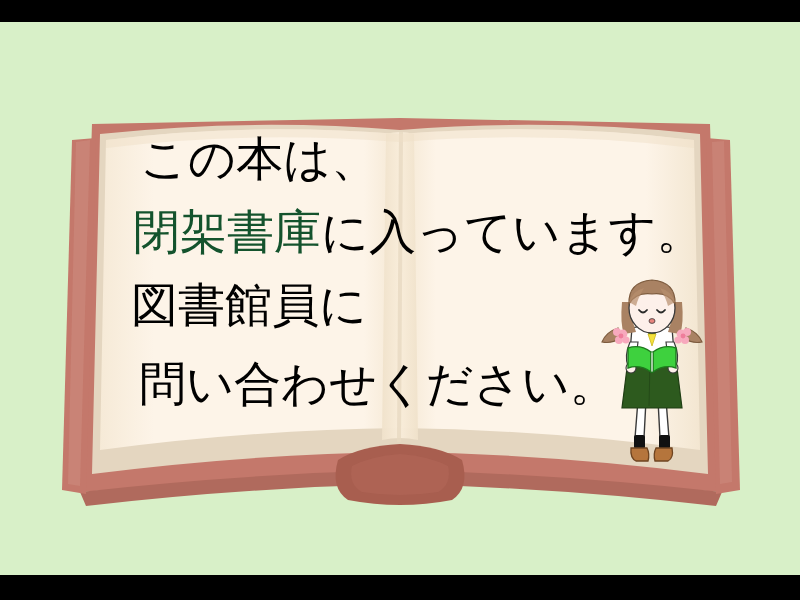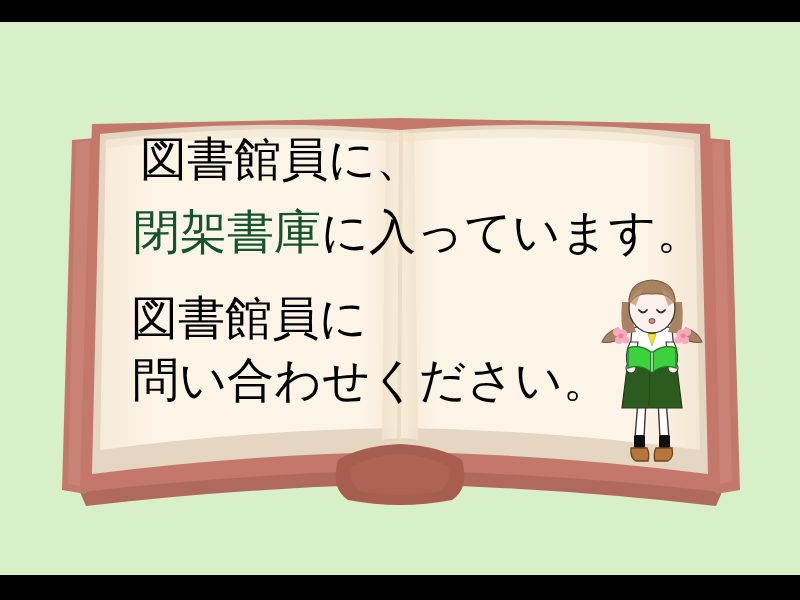--- a/index.html
+++ b/index.html
@@ -62,22 +62,22 @@
     font-family: "DejaVu Sans", "Liberation Sans", sans-serif;
     font-size: 47px;
     line-height: 1;
     color: #000000;
     letter-spacing: 0px;
   }
   .book-line .hl { color: #14532d; }
 
   #line-1 { left: 140px; top: 113px; }
   #line-2 { left: 133px; top: 186px; }
-  #line-3 { left: 131px; top: 272px; text-align: right; }
-  #line-4 { left: 132px; top: 338px; font-family: Liberation Mono, monospace; }
+  #line-3 { left: 131px; top: 259px; text-align: right; }
+  #line-4 { left: 139px; top: 338px; }
 
   #character {
     position: absolute;
     left: 592px;
     top: 250px;
     width: 120px;
     height: 210px;
     z-index: 12;
   }
 </style>
@@ -204,21 +204,21 @@
         <circle cx="89" cy="62" r="4.4" fill="#f7a9bd"></circle>
         <circle cx="95" cy="60" r="4" fill="#f7a9bd"></circle>
         <circle cx="93" cy="68" r="4" fill="#f7a9bd"></circle>
         <circle cx="86" cy="68" r="3.6" fill="#f7a9bd"></circle>
         <circle cx="91" cy="64" r="2.4" fill="#ef7d9b"></circle>
       </g>
     </svg>
 
     <div id="text-layer">
       <div class="book-line" id="line-1">
-        <span>図書館員に、</span>
+        <span>この本は、</span>
       </div>
       <div class="book-line" id="line-2">
         <span class="hl">閉架書庫</span><span>に入っています。</span>
       </div>
       <div class="book-line" id="line-3">
         <span>図書館員に</span>
       </div>
       <div class="book-line" id="line-4">
         <span>問い合わせください。</span>
       </div>

